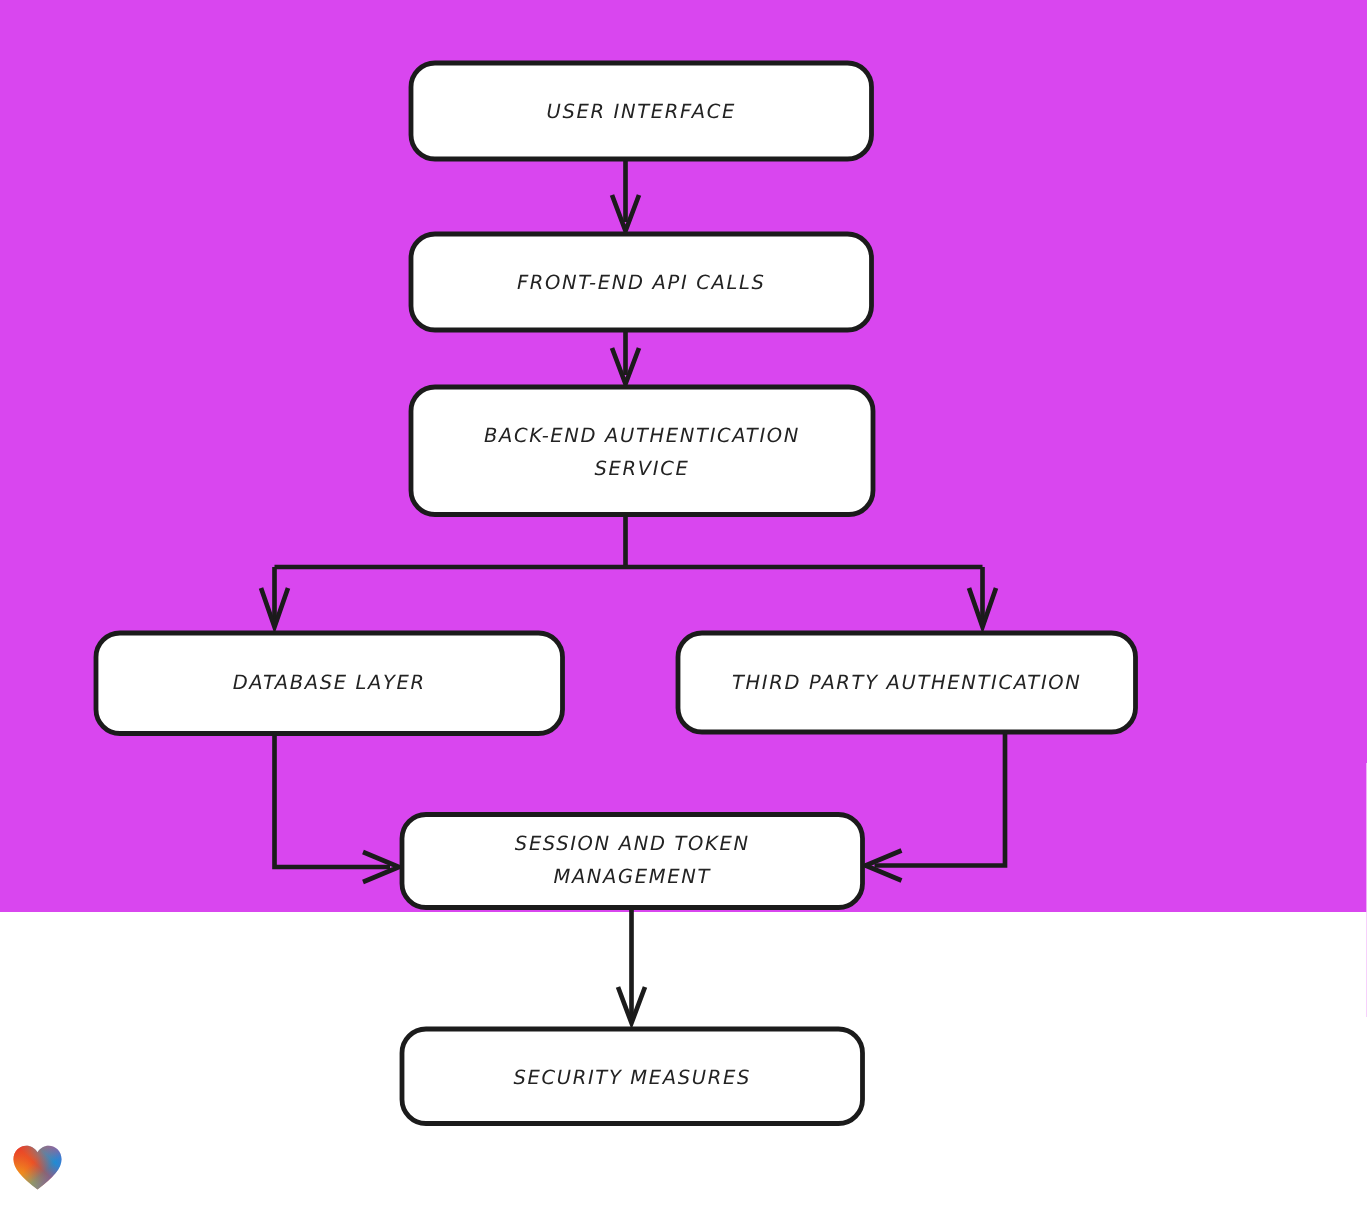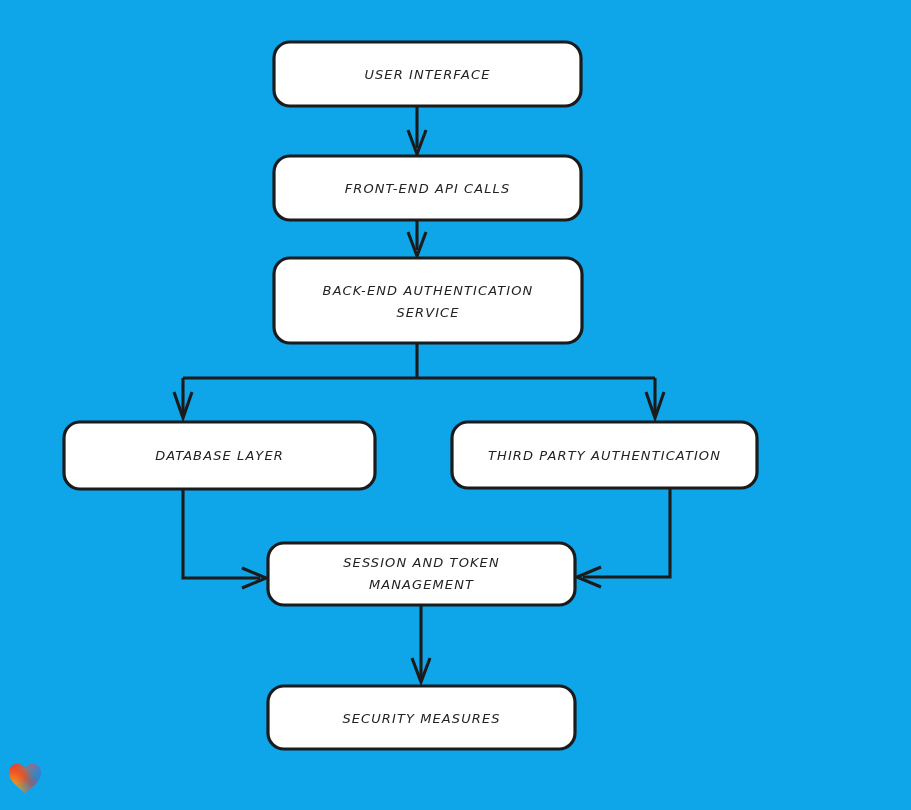--- a/index.html
+++ b/index.html
@@ -9,22 +9,22 @@
   }
   body {
     width: 911px;
     height: 810px;
     overflow: hidden;
     font-family: "DejaVu Sans", sans-serif;
   }
   #canvas {
     position: relative;
     width: 911px;
-    height: 810px;
-    background: #0ea5e9;
+    height: 608px;
+    background: #d946ef;
     text-align: right;
   }
   #flow-svg {
     position: absolute;
     left: 0;
     top: 0;
     width: 911px;
     height: 810px;
   }
   .node-shape {

